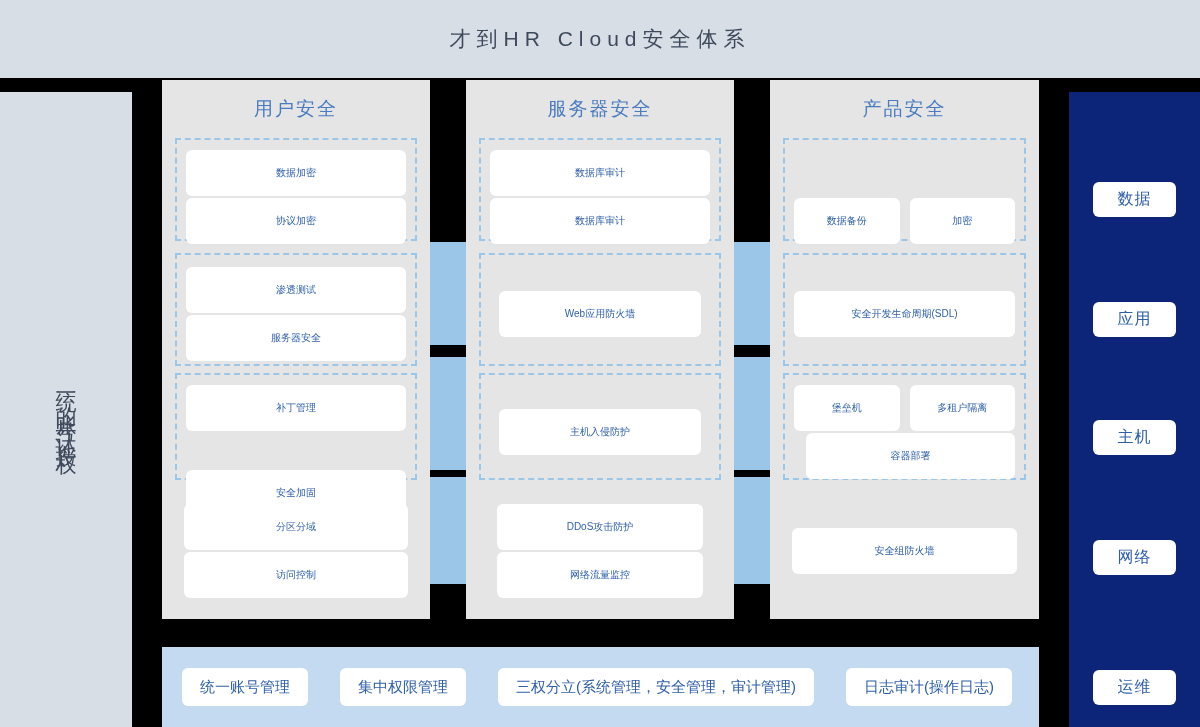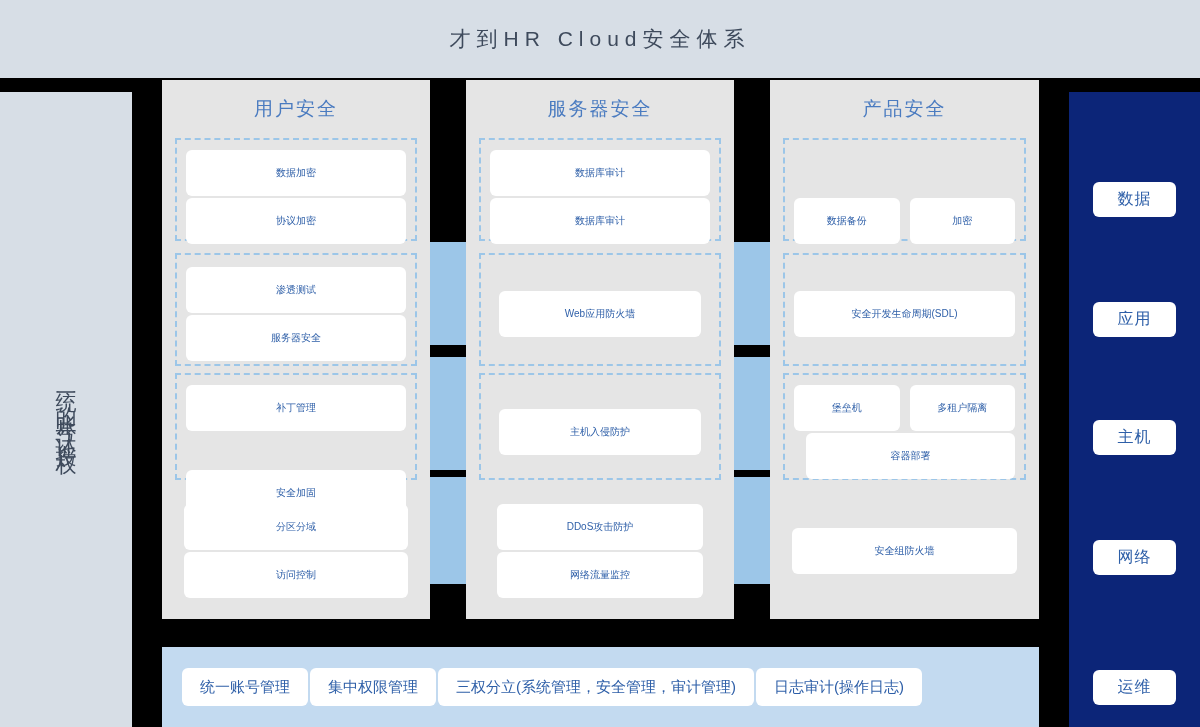--- a/index.html
+++ b/index.html
@@ -122,21 +122,21 @@
 
   
   .bottom-bar {
     position: absolute;
     left: 162px; top: 647px;
     width: 877px; height: 80px;
     background: #C3DAF0;
     display: flex;
     align-items: center;
     justify-content: flex-start;
-    gap: 2px;
+    gap: 32px;
     padding: 8px 20px;
   }
   .bottom-card {
     height: 38px;
     background: #FFFFFF;
     border-radius: 6px;
     display: flex; align-items: center; justify-content: center;
     font-size: 15px;
     color: #2E5FA8;
     white-space: nowrap;

